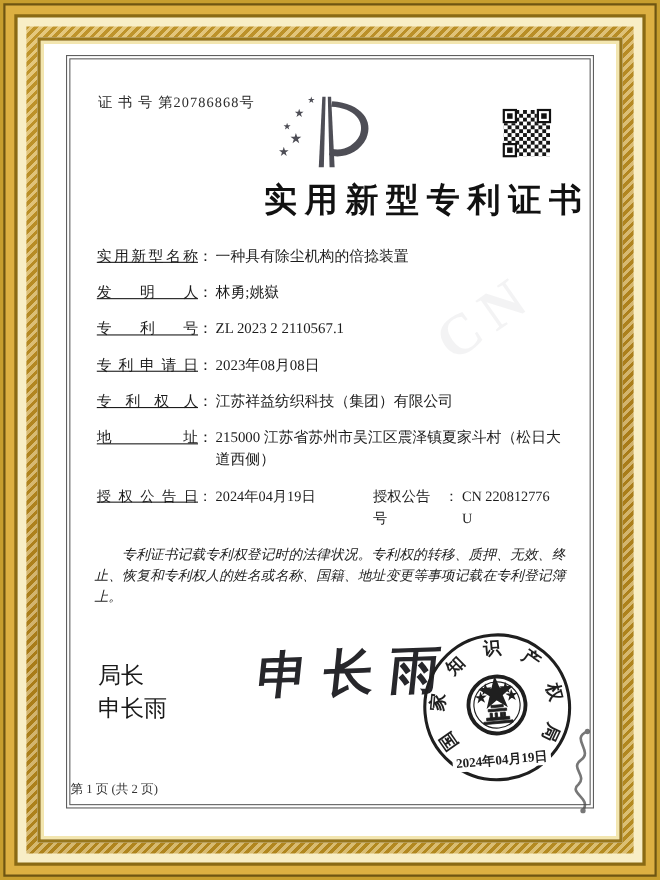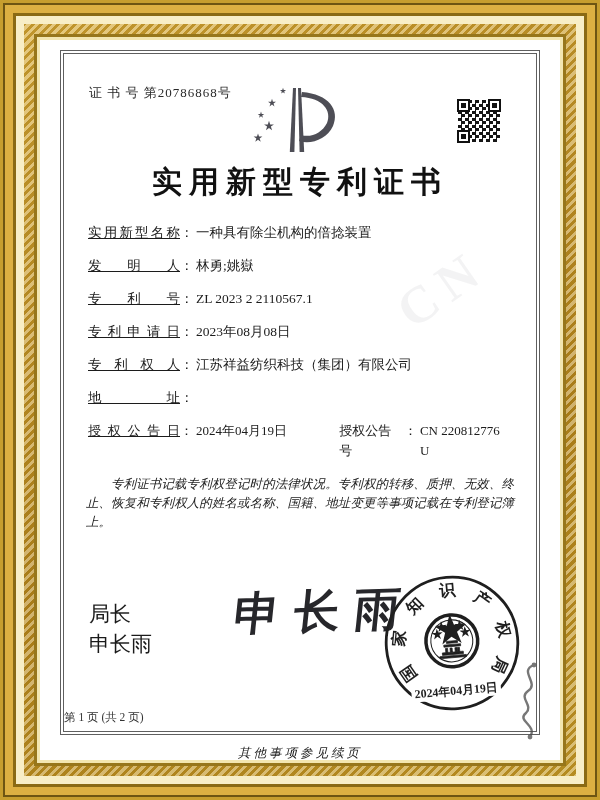--- a/index.html
+++ b/index.html
@@ -30,21 +30,21 @@
   .cert-no { position:absolute; left:25px; top:30px; font-size:13px; letter-spacing:1px; color:#2a2a2a; }
   .logo { position:absolute; left:50%; transform:translateX(-50%); top:30px; width:110px; height:72px; }
   .qr { position:absolute; right:33px; top:43px; width:48px; height:48px; background:#fff; padding:3px; }
   .qr-inner { width:100%; height:100%; position:relative;
     background: repeating-conic-gradient(#161616 0% 25%, #ffffff 0% 50%);
     background-size:7px 7px; }
   .finder { position:absolute; width:13px; height:13px; background:#fff; border:2.5px solid #111; }
   .finder::after { content:''; position:absolute; inset:2px; background:#111; }
   .finder.tl { left:-1px; top:-1px; } .finder.tr { right:-1px; top:-1px; } .finder.bl { left:-1px; bottom:-1px; }
 
-  .title { text-align:center; padding-top:108px; font-size:30px; font-weight:bold; letter-spacing:7px; color:#111; }
+  .title { text-align:right; padding-top:108px; font-size:30px; font-weight:bold; letter-spacing:7px; color:#111; }
 
   
   .watermark { position:absolute; left:330px; top:205px; font-size:52px; color:rgba(100,100,110,0.08);
     transform:rotate(-35deg); letter-spacing:10px; font-weight:bold; pointer-events:none; }
 
   
   .fields { padding:20px 24px 0 24px; }
   .frow { display:flex; margin-bottom:13px; font-size:13.5px; line-height:20px; }
   .flabel { display:inline-block; width:92px; text-align:justify; text-align-last:justify; flex:0 0 92px;text-decoration:underline; }
   .fcolon { flex:0 0 16px; }
@@ -131,20 +131,21 @@
           <span class="fvalue">2023年08月08日</span>
         </div>
         <div class="frow">
           <span class="flabel">专利权人</span>
             <span class="fcolon">：</span>
           <span class="fvalue">江苏祥益纺织科技（集团）有限公司</span>
         </div>
         <div class="frow">
           <span class="flabel">地址</span>
             <span class="fcolon">：</span>
+          <span class="fvalue">215000 江苏省苏州市吴江区震泽镇夏家斗村（松日大道西侧）</span>
         </div>
         <div class="grant-row">
           <div class="grant-a">
             <span class="flabel">授权公告日</span>
               <span class="fcolon">：</span>
             <span>2024年04月19日</span>
           </div>
           <div class="grant-b">
             <span>授权公告号</span>
               <span class="fcolon">：</span>
@@ -202,15 +203,14 @@
 
       <svg class="flourish" viewBox="0 0 46 80">
         <path d="M30,4 C14,10 36,22 24,30 C14,37 30,44 22,52 C12,60 34,64 26,76" fill="none" stroke="#4a4a4a" stroke-width="2.4" stroke-linecap="round"></path>
         <circle cx="30" cy="4" r="2.4" fill="#4a4a4a"></circle>
         <circle cx="26" cy="76" r="2.4" fill="#4a4a4a"></circle>
       </svg>
 
       <div class="page-note">第 1 页 (共 2 页)</div>
     </div>
 
-    <div class="continuation">其他事项参见续页</div>
   </div>
 </div>
 
 </body></html>

